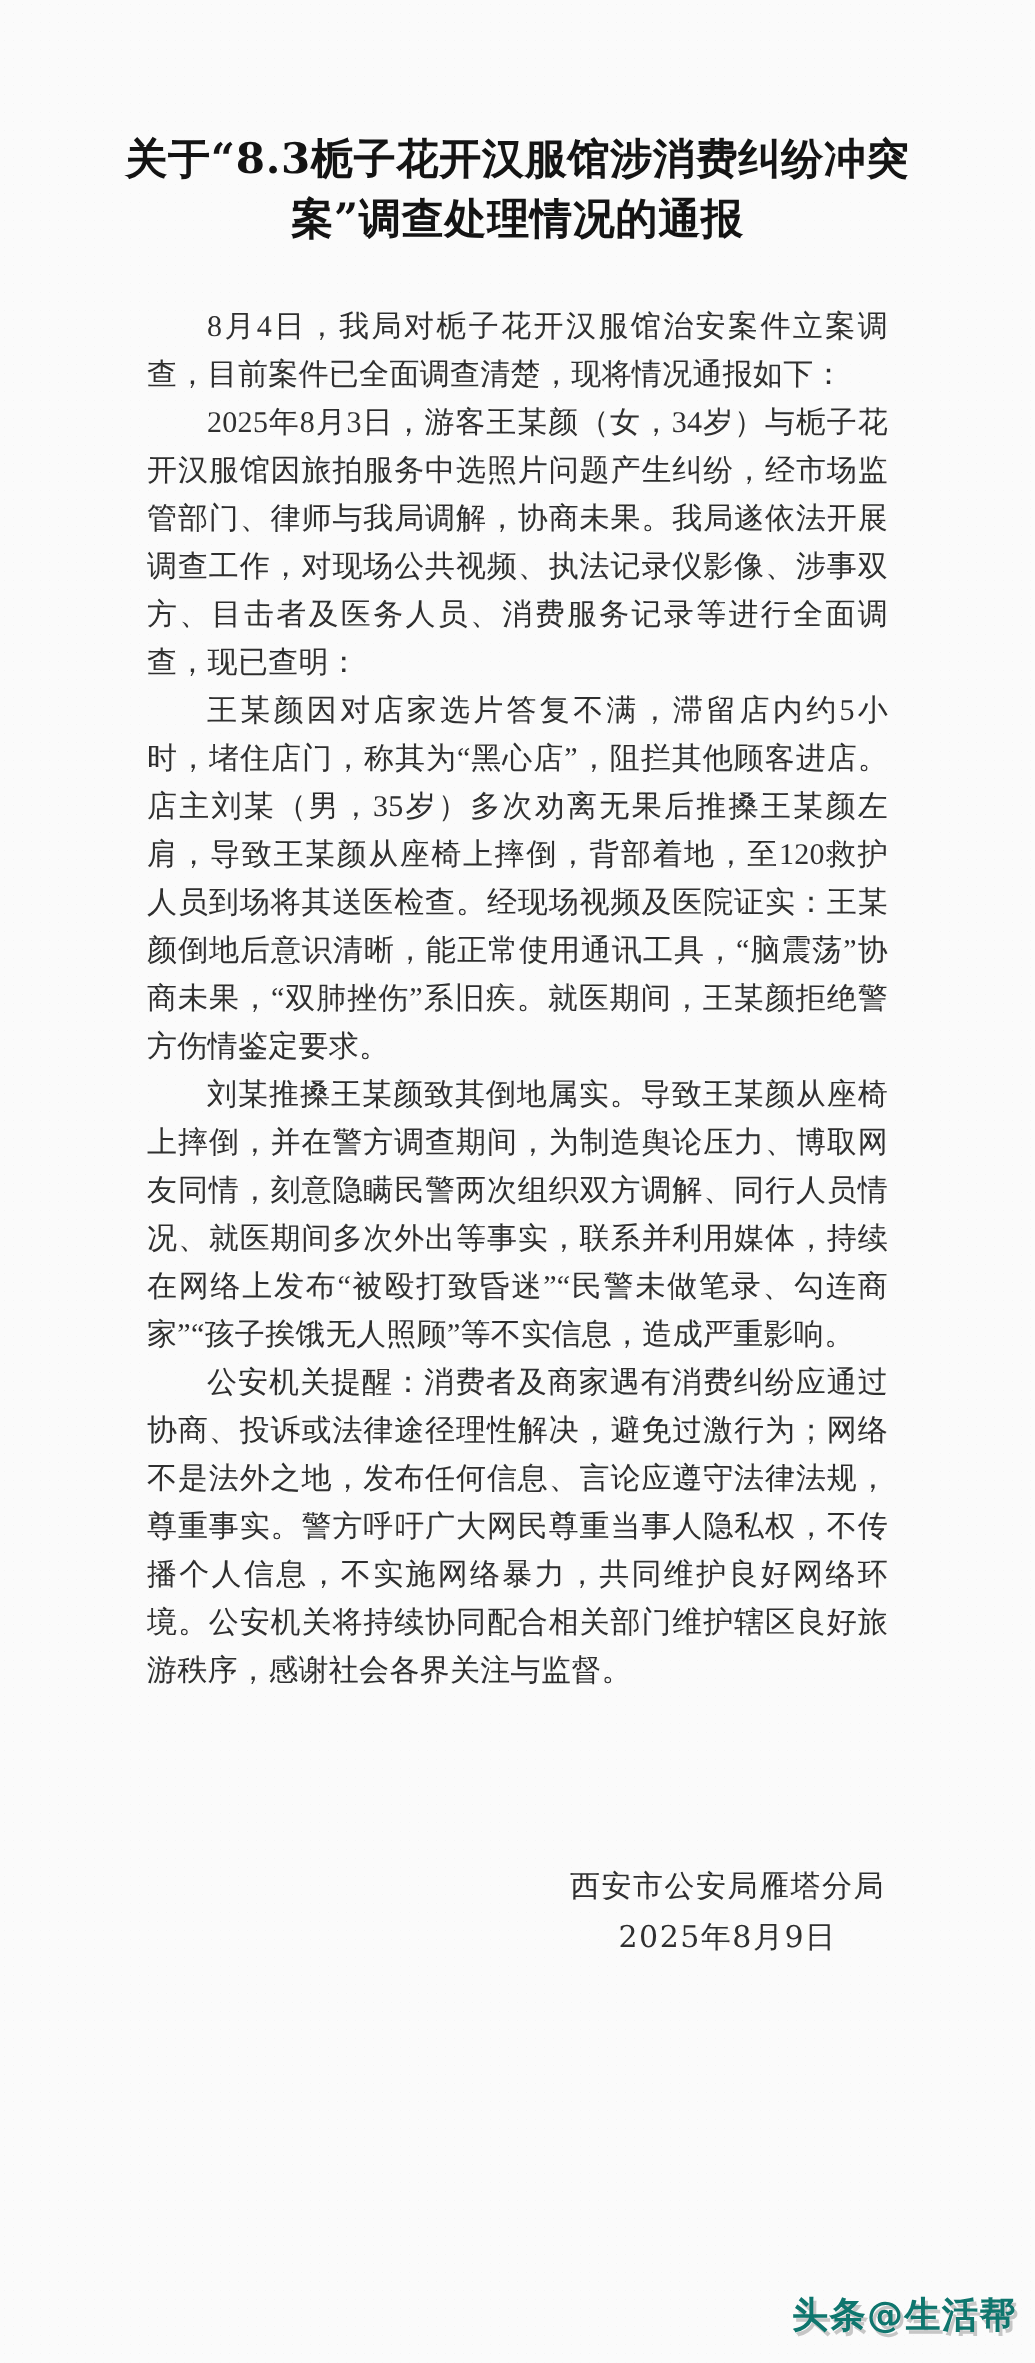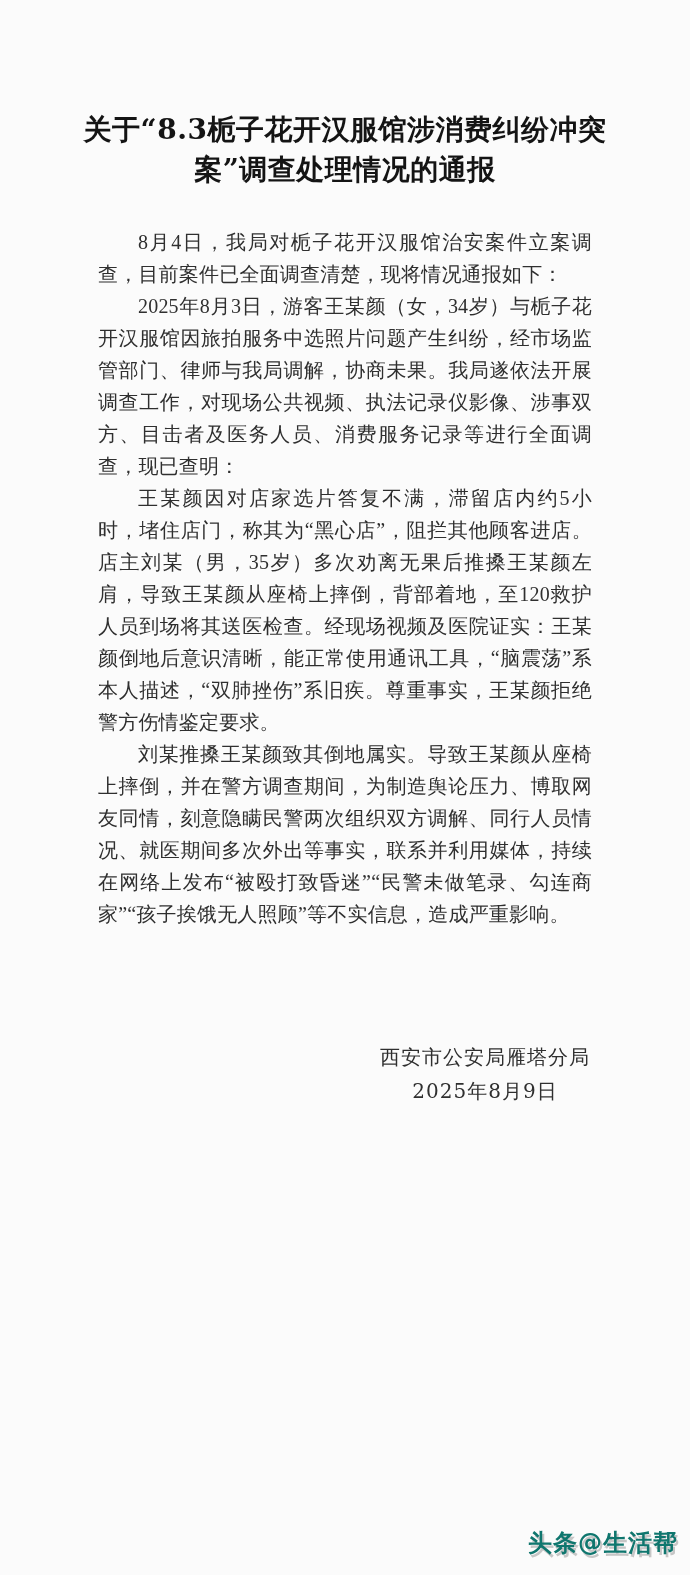--- a/index.html
+++ b/index.html
@@ -14,21 +14,21 @@
     color: #2f2f2f;
     position: relative;
     overflow: hidden;
   }
   .page {
     position: absolute;
     inset: 0;
   }
   .title {
     margin: 0;
-    padding-top: 110px;
+    padding-top: 86px;
     text-align: center;
     font-size: 28px;
     font-weight: bold;
     line-height: 40px;
     color: #141414;
     letter-spacing: 0.5px;
   }
   .title .title-line { display: block; }
   .body-text {
     width: 494px;
@@ -71,22 +71,23 @@
 <div class="page">
 
   <h1 class="title">
     <span class="title-line">关于“8.3栀子花开汉服馆涉消费纠纷冲突</span>
     <span class="title-line">案”调查处理情况的通报</span>
   </h1>
 
   <div class="body-text">
     <p>8月4日，我局对栀子花开汉服馆治安案件立案调查，目前案件已全面调查清楚，现将情况通报如下：</p>
     <p>2025年8月3日，游客王某颜（女，34岁）与栀子花开汉服馆因旅拍服务中选照片问题产生纠纷，经市场监管部门、律师与我局调解，协商未果。我局遂依法开展调查工作，对现场公共视频、执法记录仪影像、涉事双方、目击者及医务人员、消费服务记录等进行全面调查，现已查明：</p>
-    <p>王某颜因对店家选片答复不满，滞留店内约5小时，堵住店门，称其为“黑心店”，阻拦其他顾客进店。店主刘某（男，35岁）多次劝离无果后推搡王某颜左肩，导致王某颜从座椅上摔倒，背部着地，至120救护人员到场将其送医检查。经现场视频及医院证实：王某颜倒地后意识清晰，能正常使用通讯工具，“脑震荡”系本人描述，“双肺挫伤”系旧疾。尊重事实，王某颜拒绝警方伤情鉴定要求。</p>
+    <p>王某颜因对店家选片答复不满，滞留店内约5小时，堵住店门，称其为“黑心店”，阻拦其他顾客进店。店主刘某（男，35岁）多次劝离无果后推搡王某颜左肩，导致王某颜从座椅上摔倒，背部着地，至120救护人员到场将其送医检查。经现场视频及医院证实：王某颜倒地后意识清晰，能正常使用通讯工具，“脑震荡”协商未果，“双肺挫伤”系旧疾。就医期间，王某颜拒绝警方伤情鉴定要求。</p>
     <p>刘某推搡王某颜致其倒地属实。导致王某颜从座椅上摔倒，并在警方调查期间，为制造舆论压力、博取网友同情，刻意隐瞒民警两次组织双方调解、同行人员情况、就医期间多次外出等事实，联系并利用媒体，持续在网络上发布“被殴打致昏迷”“民警未做笔录、勾连商家”“孩子挨饿无人照顾”等不实信息，造成严重影响。</p>
+    <p>公安机关提醒：消费者及商家遇有消费纠纷应通过协商、投诉或法律途径理性解决，避免过激行为；网络不是法外之地，发布任何信息、言论应遵守法律法规，尊重事实。警方呼吁广大网民尊重当事人隐私权，不传播个人信息，不实施网络暴力，共同维护良好网络环境。公安机关将持续协同配合相关部门维护辖区良好旅游秩序，感谢社会各界关注与监督。</p>
   </div>
 
   <div class="signature-block">
     <div class="authority">西安市公安局雁塔分局</div>
     <div class="date">2025年8月9日</div>
   </div>
 
   <div class="watermark">头条@生活帮</div>
 
 </div>

